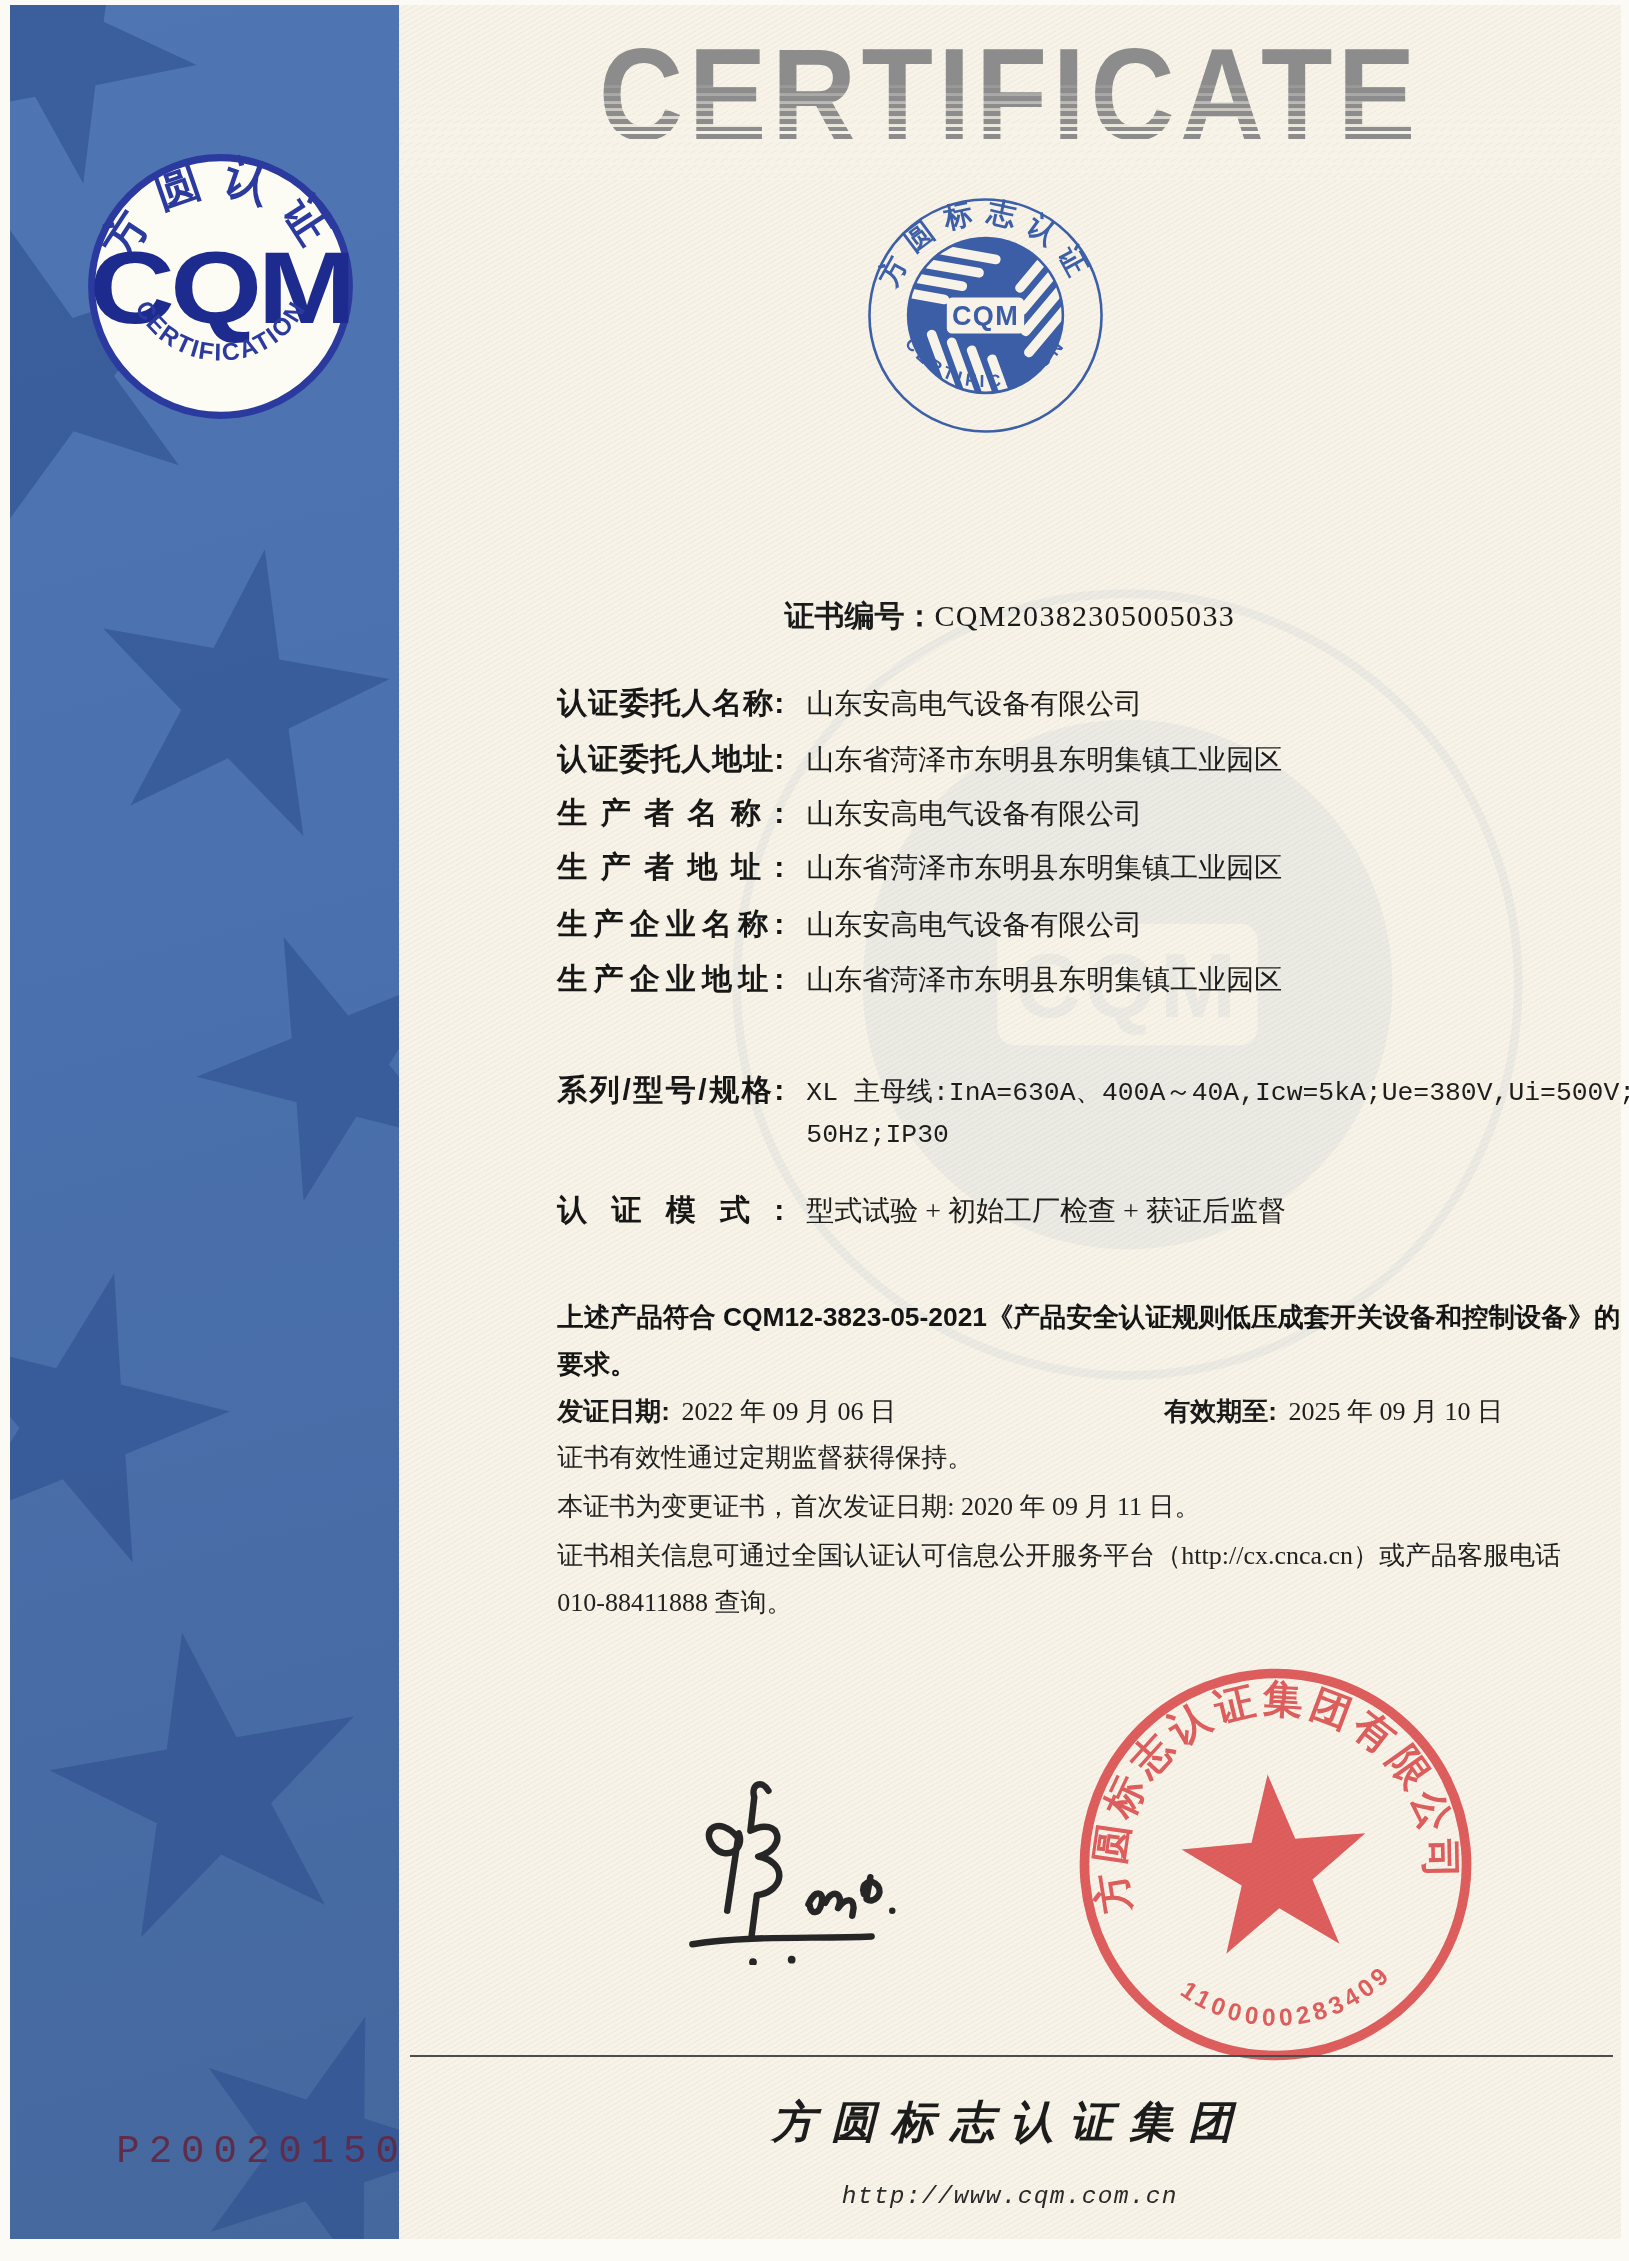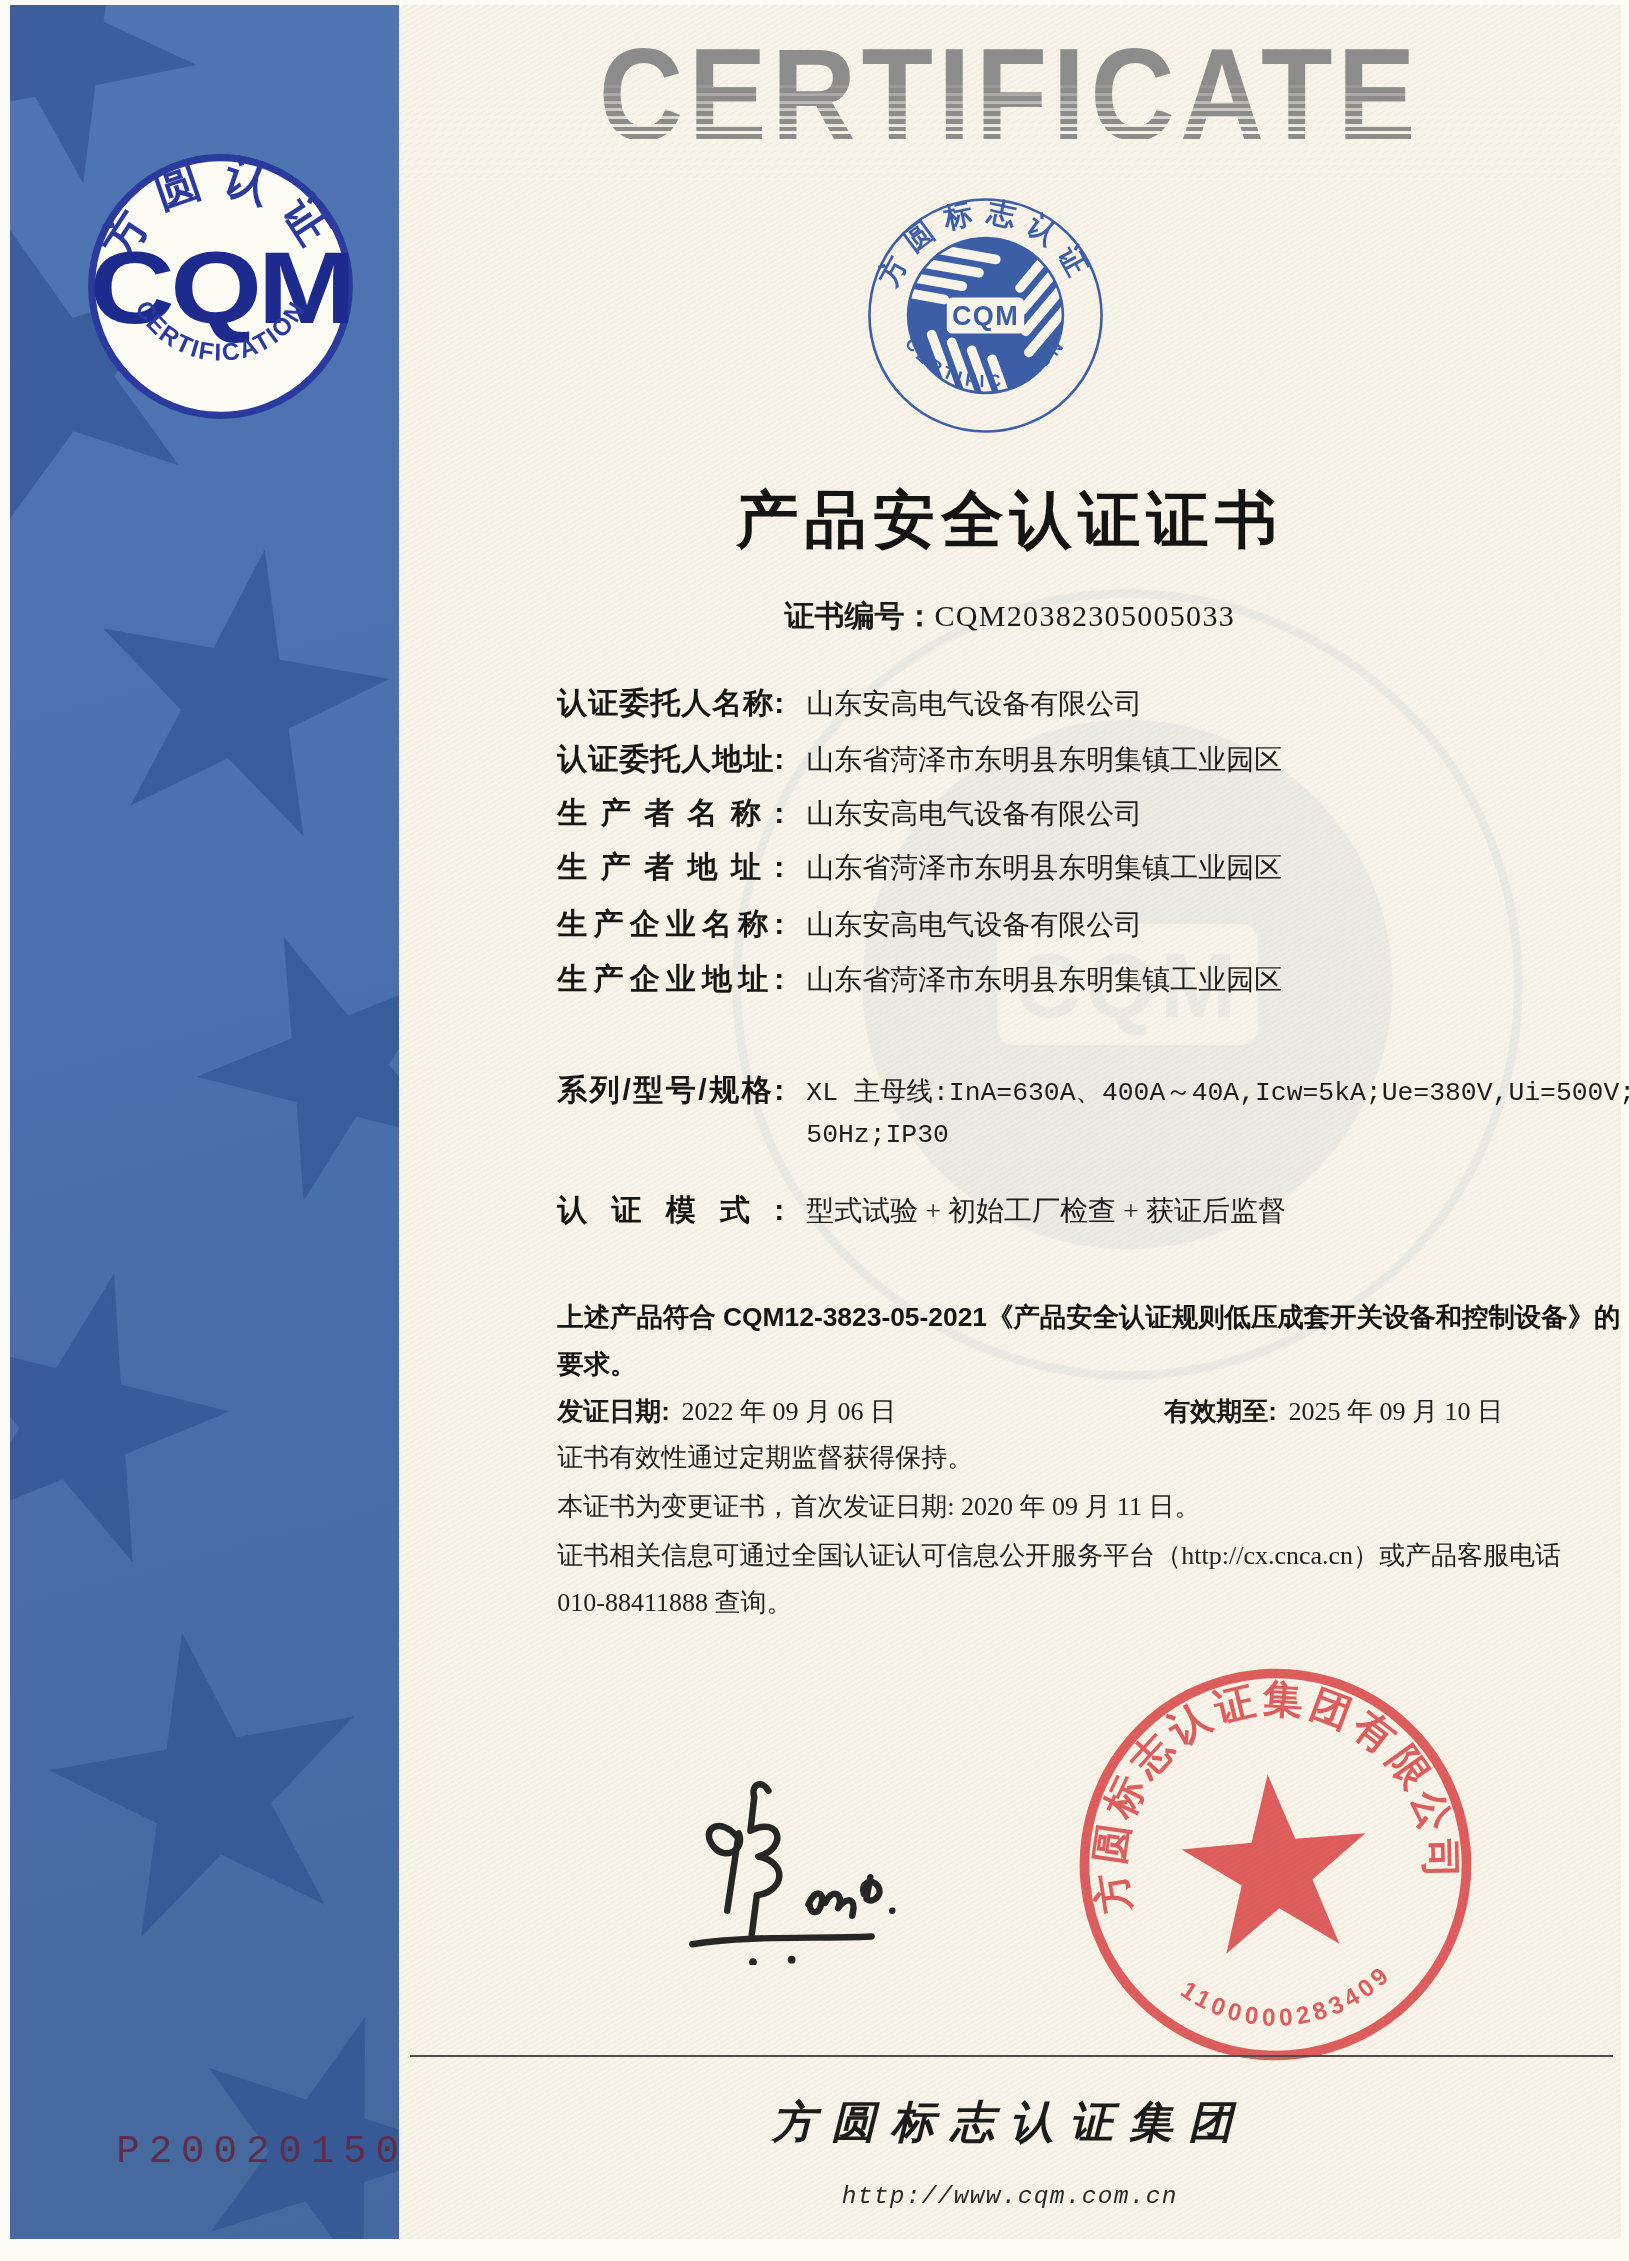--- a/index.html
+++ b/index.html
@@ -138,21 +138,20 @@
           <use href="#fan" transform="rotate(120 190 190)"></use>
           <use href="#fan" transform="rotate(240 190 190)"></use>
         </g>
         <rect x="130" y="162" width="120" height="56" rx="8" fill="#f7f3e8"></rect>
         <text x="190" y="205" font-size="42" font-weight="900" fill="#3b5ea6" letter-spacing="2" text-anchor="middle">CQM</text>
         <text font-size="27" font-weight="700" fill="#3c5fa8" letter-spacing="7">
           <textPath href="#eArcBot" startOffset="50%" text-anchor="middle">CERTIFICATION</textPath>
         </text>
       </svg>
 
-      <div class="doc-title centered">产品安全认证证书</div>
 
       <div class="certno centered">
         <span class="lab">证书编号：</span><span class="val">CQM20382305005033</span>
       </div>
     </div>
 
     <div class="row" style="top:734px">
       <span class="flabel">认证委托人地址:</span><span class="fvalue">山东省菏泽市东明县东明集镇工业园区</span>
     </div>
     <div class="row" style="top:678px">

